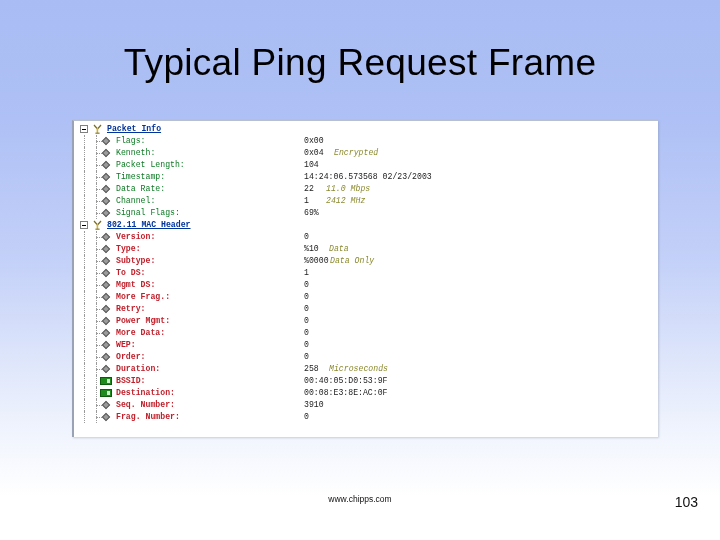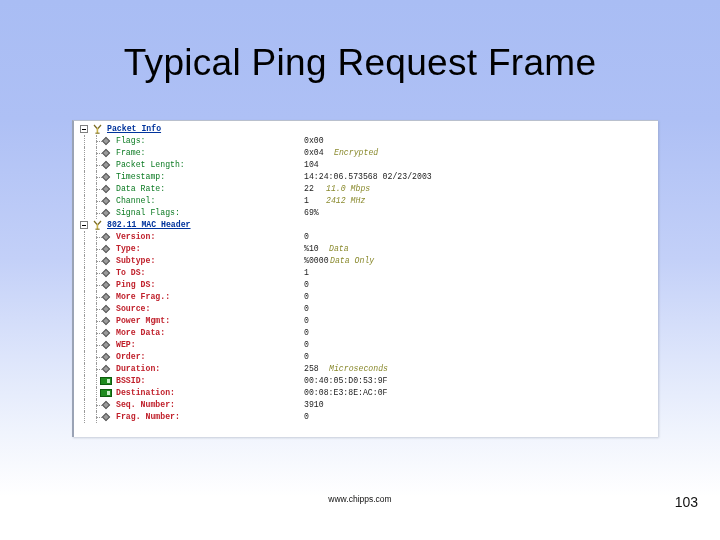--- a/index.html
+++ b/index.html
@@ -224,21 +224,21 @@
           <span class="tick"></span>
           <span class="bullet"></span>
           <span class="label pi">Flags:</span>
           <span class="value">0x00</span>
         </div>
         <div class="row leaf">
           <span class="rail" style="left: 10px;"></span>
           <span class="rail" style="left: 22px;"></span>
           <span class="tick"></span>
           <span class="bullet"></span>
-          <span class="label pi">Frame:</span>
+          <span class="label pi">Kenneth:</span>
           <span class="value">0x04</span>
           <span class="note" style="left: 260px;">Encrypted</span>
         </div>
         <div class="row leaf">
           <span class="rail" style="left: 10px;"></span>
           <span class="rail" style="left: 22px;"></span>
           <span class="tick"></span>
           <span class="bullet"></span>
           <span class="label pi">Packet Length:</span>
           <span class="value">104</span>
@@ -318,37 +318,37 @@
           <span class="tick"></span>
           <span class="bullet"></span>
           <span class="label mac">To DS:</span>
           <span class="value">1</span>
         </div>
         <div class="row leaf">
           <span class="rail" style="left: 10px;"></span>
           <span class="rail" style="left: 22px;"></span>
           <span class="tick"></span>
           <span class="bullet"></span>
-          <span class="label mac">Ping DS:</span>
+          <span class="label mac">Mgmt DS:</span>
           <span class="value">0</span>
         </div>
         <div class="row leaf">
           <span class="rail" style="left: 10px;"></span>
           <span class="rail" style="left: 22px;"></span>
           <span class="tick"></span>
           <span class="bullet"></span>
           <span class="label mac">More Frag.:</span>
           <span class="value">0</span>
         </div>
         <div class="row leaf">
           <span class="rail" style="left: 10px;"></span>
           <span class="rail" style="left: 22px;"></span>
           <span class="tick"></span>
           <span class="bullet"></span>
-          <span class="label mac">Source:</span>
+          <span class="label mac">Retry:</span>
           <span class="value">0</span>
         </div>
         <div class="row leaf">
           <span class="rail" style="left: 10px;"></span>
           <span class="rail" style="left: 22px;"></span>
           <span class="tick"></span>
           <span class="bullet"></span>
           <span class="label mac">Power Mgmt:</span>
           <span class="value">0</span>
         </div>

